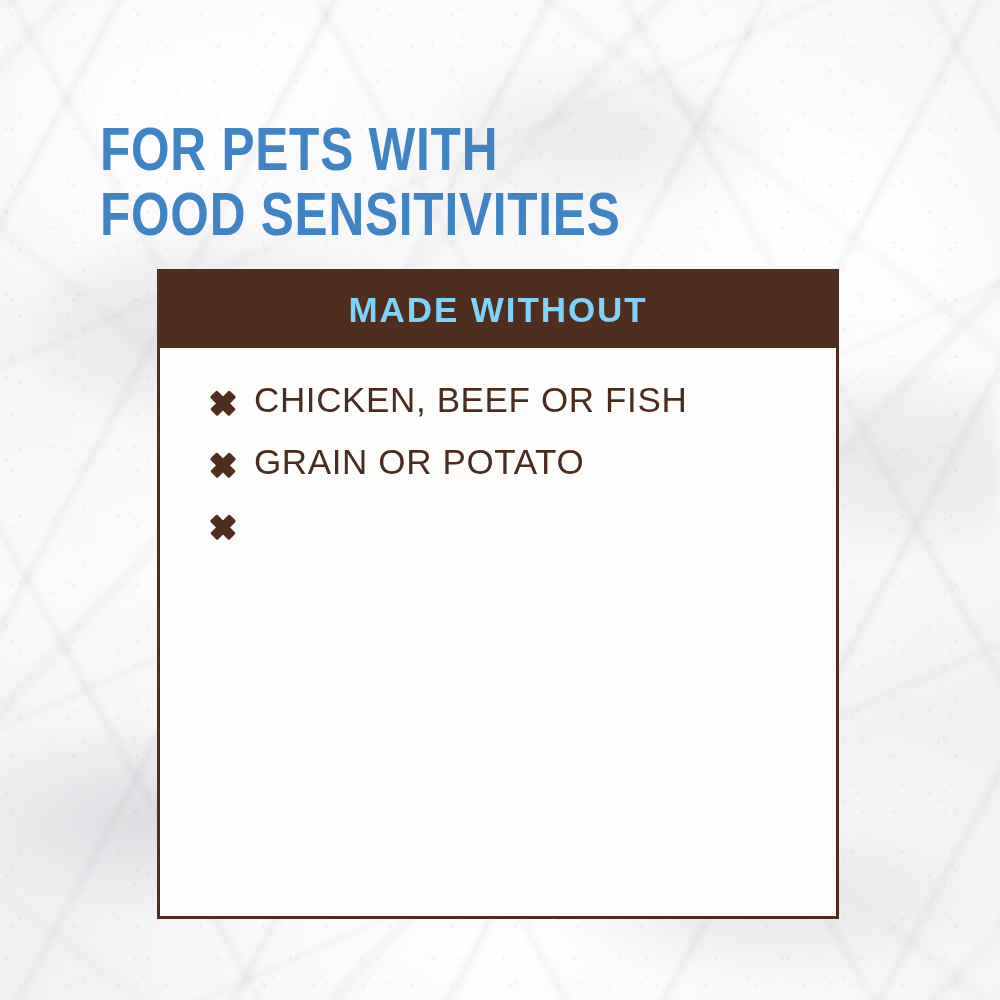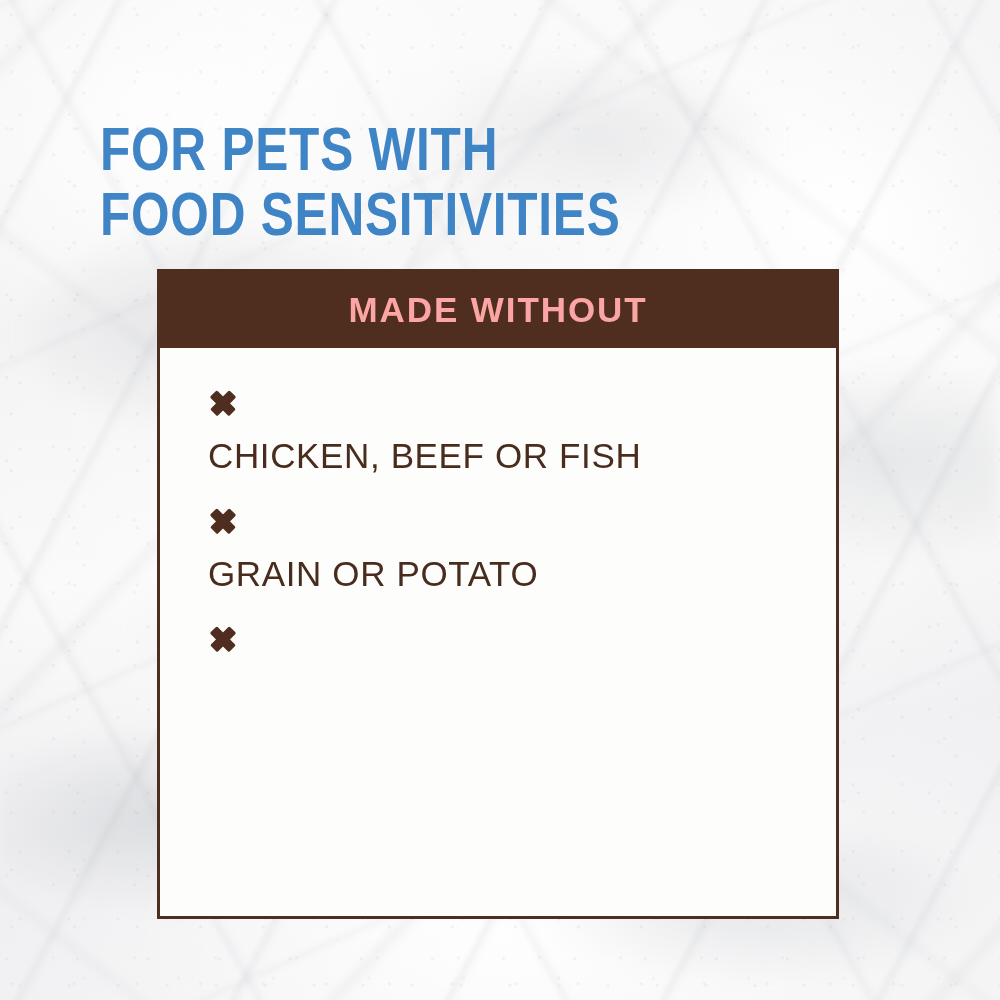--- a/index.html
+++ b/index.html
@@ -130,21 +130,21 @@
     box-shadow:0 0 0 0 rgba(0,0,0,0);
   }
   #card-header{
     height:76px;
     background:#4f2d1f;
     display:flex;
     align-items:center;
     justify-content:center;
   }
   #card-header-title{
-    color:#fca5a5;
+    color:#7dd3fc;
     font-size:35px;
     font-weight:700;
     letter-spacing:.055em;
     text-transform:uppercase;
     font-family:"Liberation Sans", sans-serif;
   }
 
   #card-body{
     padding:32px 26px 20px 48px;
     background:#fdfdfb;
@@ -154,21 +154,20 @@
   .ingredient-list{
     list-style:none;
     display:flex;
     flex-direction:column;
     gap:22px;
   }
   .ingredient-row{
     display:flex;
     align-items:flex-start;
     gap:16px;
-    flex-direction:column;
   }
   .x-icon{
     flex:0 0 auto;
     width:30px; height:34px;
     position:relative;
     margin-top:6px;
   }
   .x-icon span{
     position:absolute;
     left:50%; top:50%;

